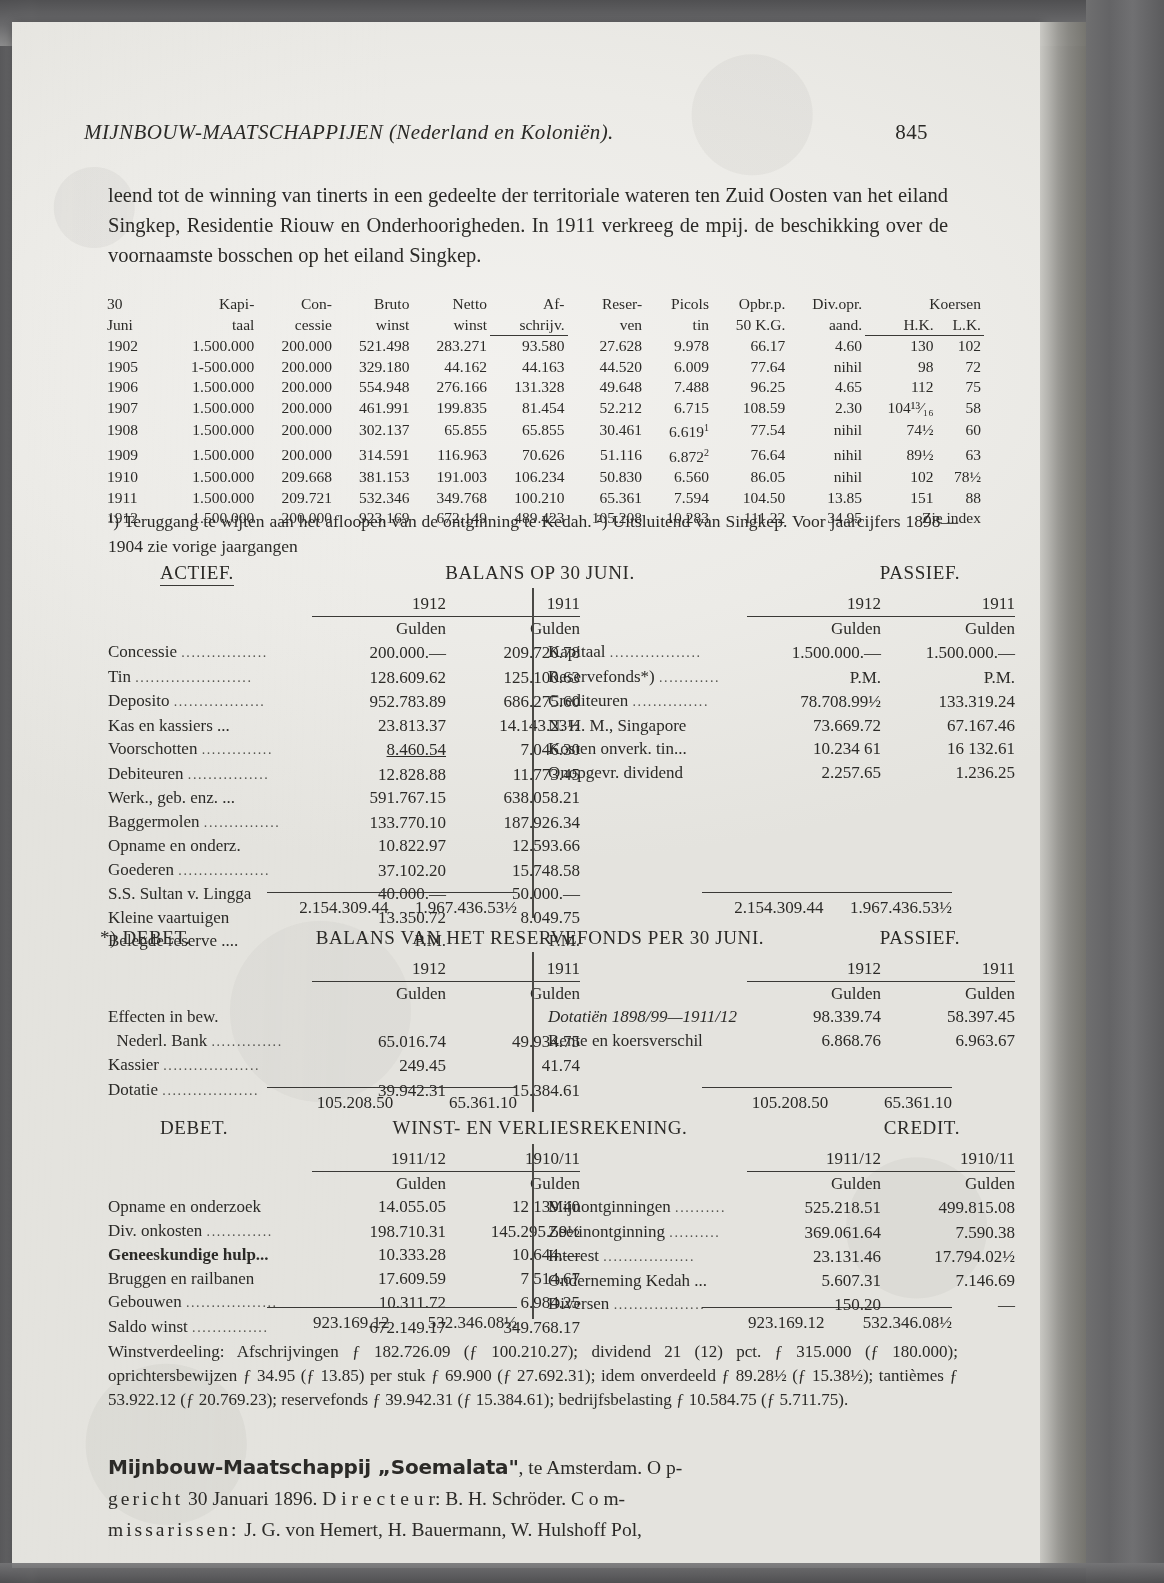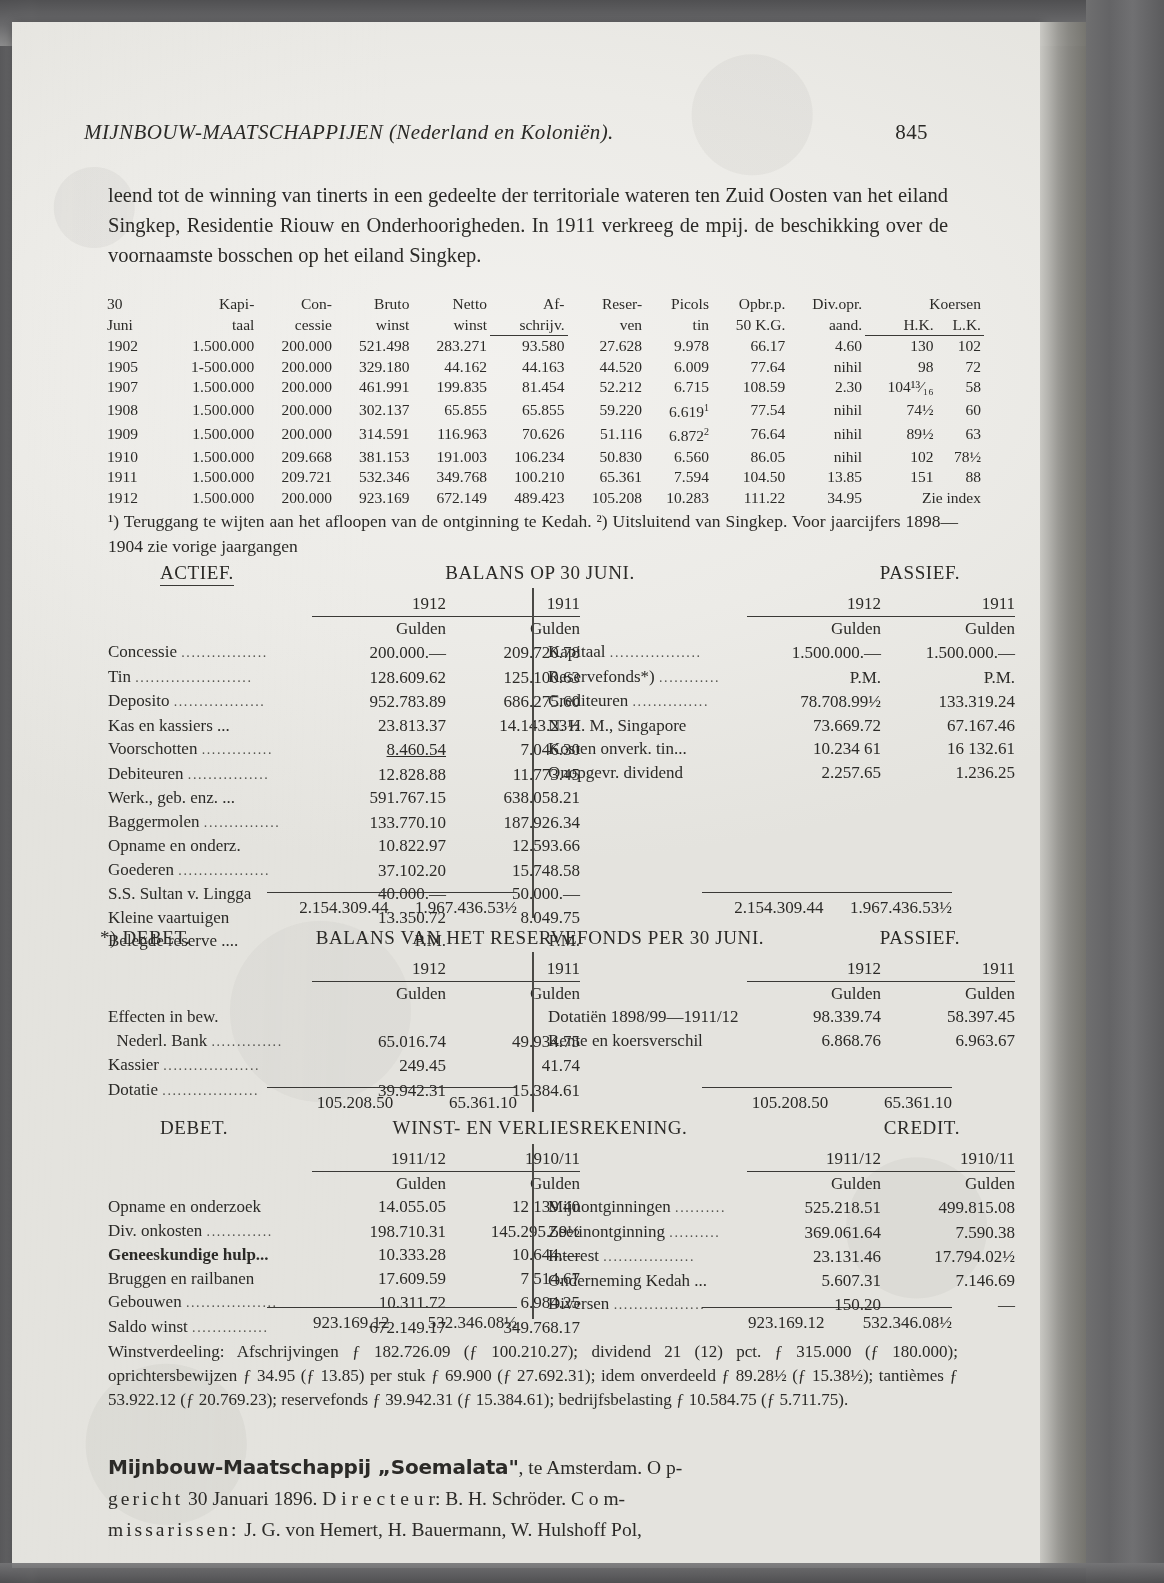--- a/index.html
+++ b/index.html
@@ -172,41 +172,55 @@
               <td>44.162</td>
               <td>44.163</td>
               <td>44.520</td>
               <td>6.009</td>
               <td>77.64</td>
               <td>nihil</td>
               <td>98</td>
               <td>72</td>
             </tr>
             <tr>
+              <td class="c1">1906</td>
+              <td>1.500.000</td>
+              <td>200.000</td>
+              <td>554.948</td>
+              <td>276.166</td>
+              <td>131.328</td>
+              <td>49.648</td>
+              <td>7.488</td>
+              <td>96.25</td>
+              <td>4.65</td>
+              <td>112</td>
+              <td>75</td>
+            </tr>
+            <tr>
               <td class="c1">1907</td>
               <td>1.500.000</td>
               <td>200.000</td>
               <td>461.991</td>
               <td>199.835</td>
               <td>81.454</td>
               <td>52.212</td>
               <td>6.715</td>
               <td>108.59</td>
               <td>2.30</td>
               <td>104¹³⁄₁₆</td>
               <td>58</td>
             </tr>
             <tr>
               <td class="c1">1908</td>
               <td>1.500.000</td>
               <td>200.000</td>
               <td>302.137</td>
               <td>65.855</td>
               <td>65.855</td>
-              <td>59.220</td>
+              <td>30.461</td>
               <td>6.619<sup>1</sup></td>
               <td>77.54</td>
               <td>nihil</td>
               <td>74½</td>
               <td>60</td>
             </tr>
             <tr>
               <td class="c1">1909</td>
               <td>1.500.000</td>
               <td>200.000</td>
@@ -485,21 +499,21 @@
           <td class="hd ul">1911</td>
         </tr>
         <tr>
           <td class="lbl"></td>
           <td class="hd">Gulden</td>
           <td class="hd">Gulden</td>
         </tr>
         </tbody>
           <tbody id="resright-body">
             <tr>
-              <td class="lbl" style="width: 195px;">Dotatiën  1898/99—1911/12 </td>
+              <td class="lbl" style="width: 195px; font-style: italic;">Dotatiën  1898/99—1911/12 </td>
               <td class="num" style="width: 118px;">98.339.74</td>
               <td class="num" style="width: 118px;">58.397.45</td>
             </tr>
             <tr>
               <td class="lbl" style="width: 195px;">Rente en  koersverschil </td>
               <td class="num" style="width: 118px;">6.868.76</td>
               <td class="num" style="width: 118px;">6.963.67</td>
             </tr>
           </tbody>
       </table>

